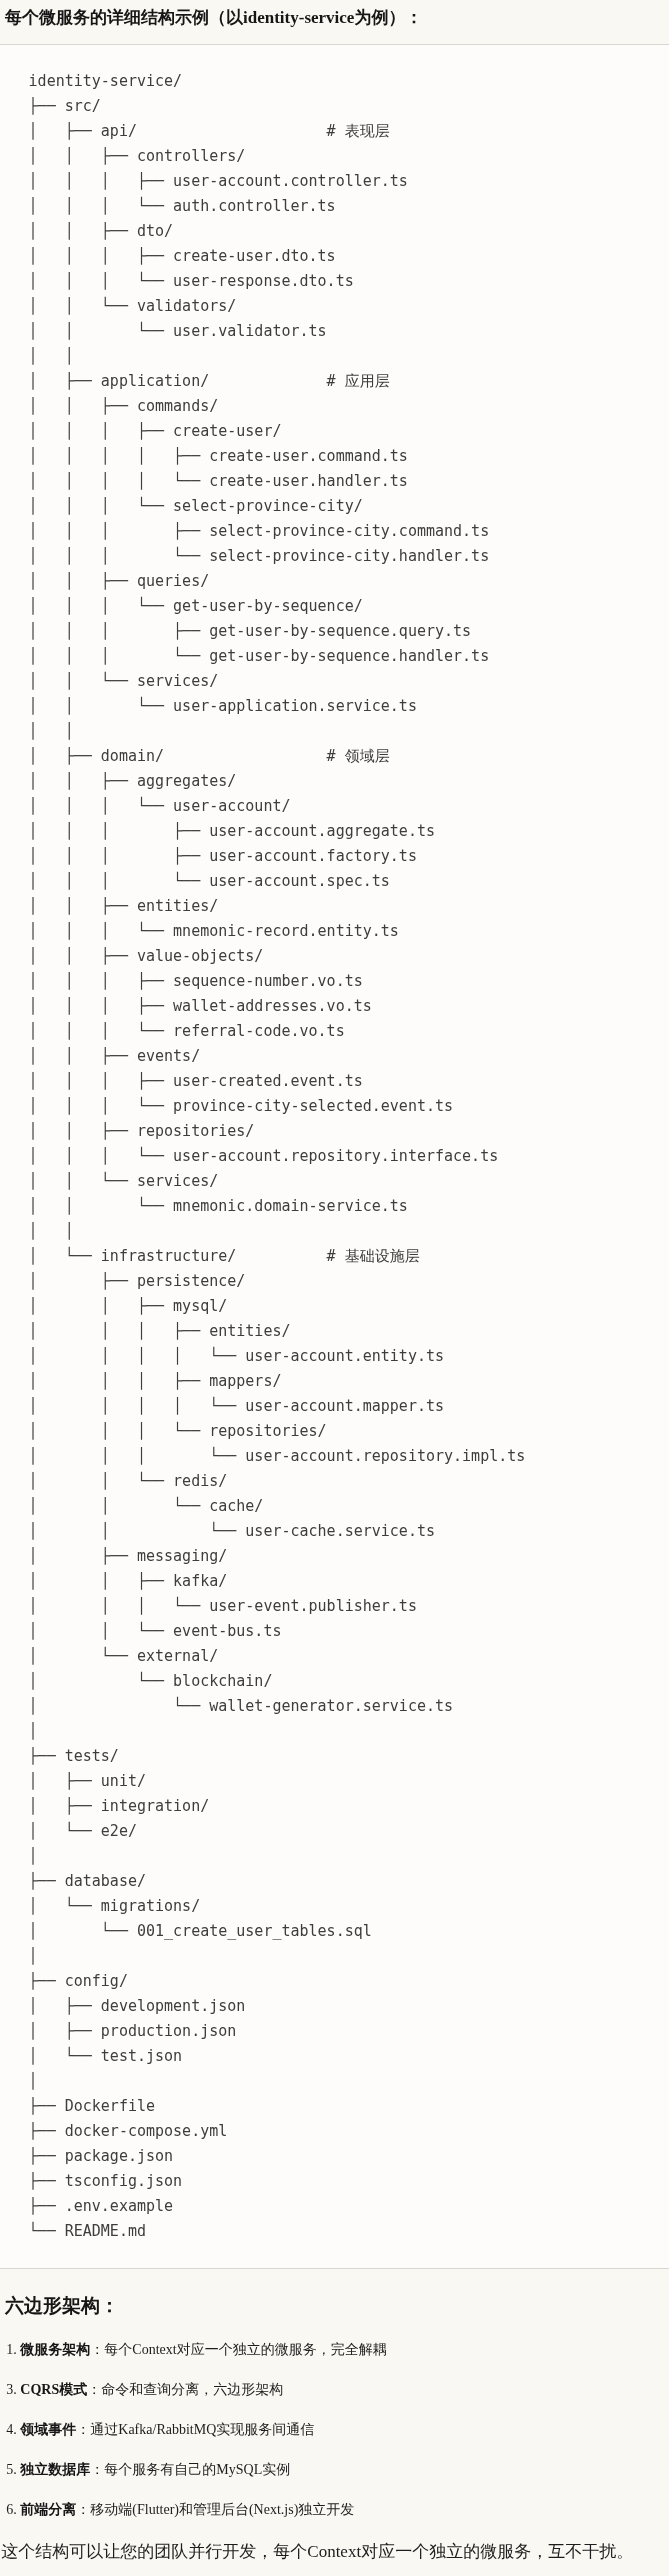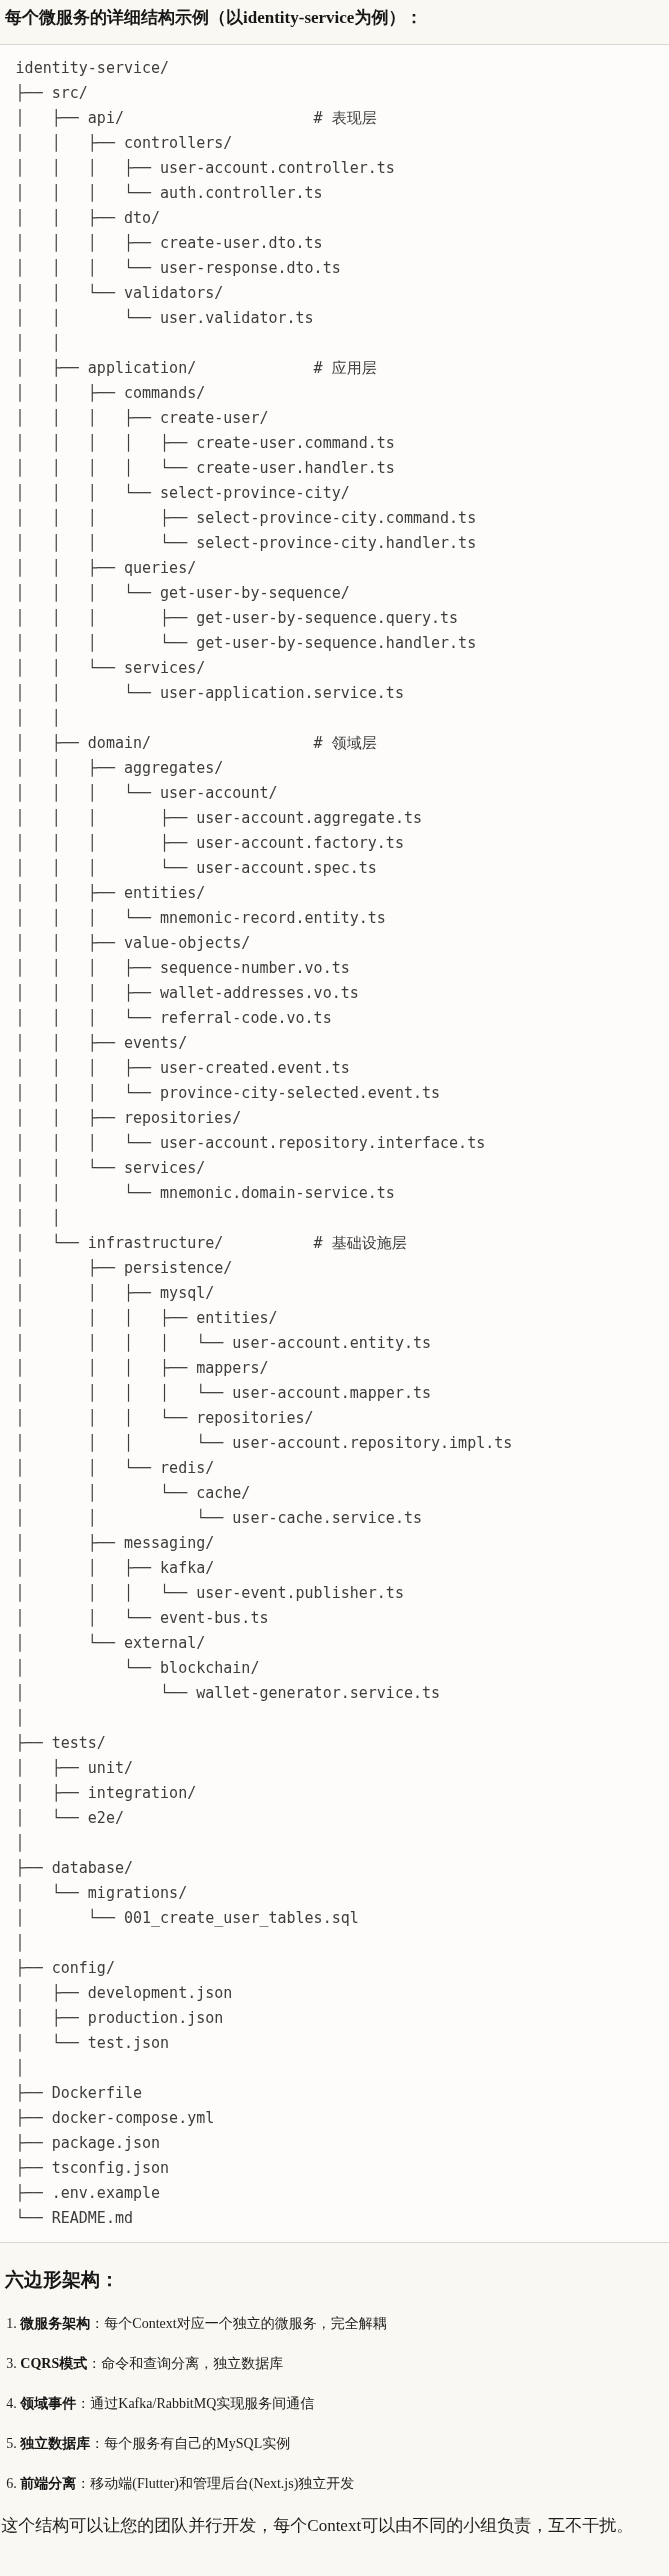--- a/index.html
+++ b/index.html
@@ -20,21 +20,21 @@
     color: #161616;
     margin: 3.8px 0 12.5px 5px;
   }
   .codeblock {
     background: #fdfcfa;
     border-top: 0.6px solid #d9d6cf;
     border-bottom: 0.6px solid #d9d6cf;
     padding: 11.3px 0 11.3px 0;
   }
   .tree {
-    margin: 0;
+    margin: 13px;
     padding: 0 5px 0 15.6px;
     font-family: "DejaVu Sans Mono", "Liberation Mono", monospace;
     font-size: 15px;
     line-height: 25px;
     color: #3d3d3d;
     white-space: pre;
   }
   .notes-title {
     font-size: 19px;
     font-weight: bold;
@@ -149,22 +149,22 @@
 ├── package.json
 ├── tsconfig.json
 ├── .env.example
 └── README.md</pre>
   </div>
 
   <h2 class="notes-title">六边形架构：</h2>
 
   <div id="notes-list">
       <p class="note-item"><span class="num">1. </span><span class="term">微服务架构</span><span class="sep">：</span><span class="desc">每个Context对应一个独立的微服务，完全解耦</span></p>
-      <p class="note-item"><span class="num">3. </span><span class="term">CQRS模式</span><span class="sep">：</span><span class="desc">命令和查询分离，独立数据库</span></p>
+      <p class="note-item"><span class="num">3. </span><span class="term">CQRS模式</span><span class="sep">：</span><span class="desc">命令和查询分离，六边形架构</span></p>
       <p class="note-item"><span class="num">4. </span><span class="term">领域事件</span><span class="sep">：</span><span class="desc">通过Kafka/RabbitMQ实现服务间通信</span></p>
       <p class="note-item"><span class="num">5. </span><span class="term">独立数据库</span><span class="sep">：</span><span class="desc">每个服务有自己的MySQL实例</span></p>
       <p class="note-item"><span class="num">6. </span><span class="term">前端分离</span><span class="sep">：</span><span class="desc">移动端(Flutter)和管理后台(Next.js)独立开发</span></p>
     </div>
 
-  <p class="footer-text">这个结构可以让您的团队并行开发，每个Context可以由不同的小组负责，互不干扰。</p>
+  <p class="footer-text">这个结构可以让您的团队并行开发，每个Context对应一个独立的微服务，互不干扰。</p>
 
 </div>
 
 
 </body></html>

